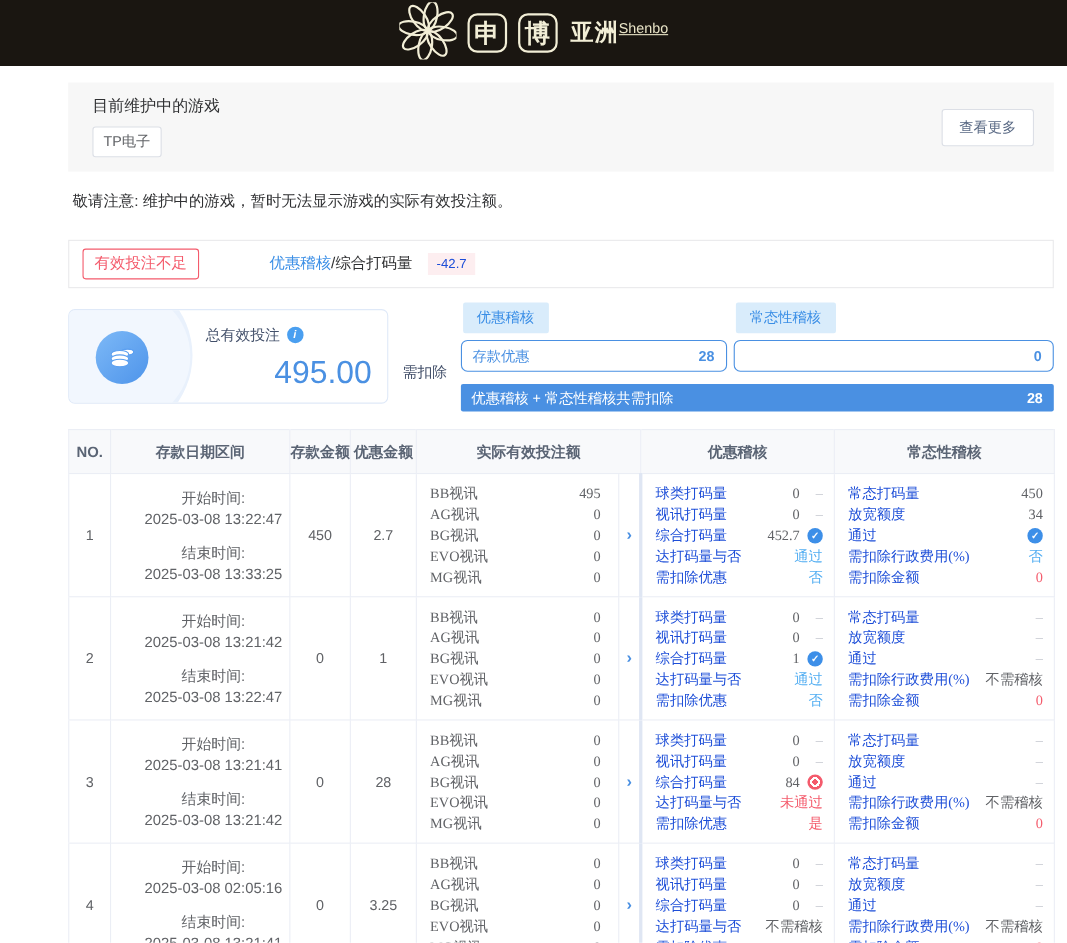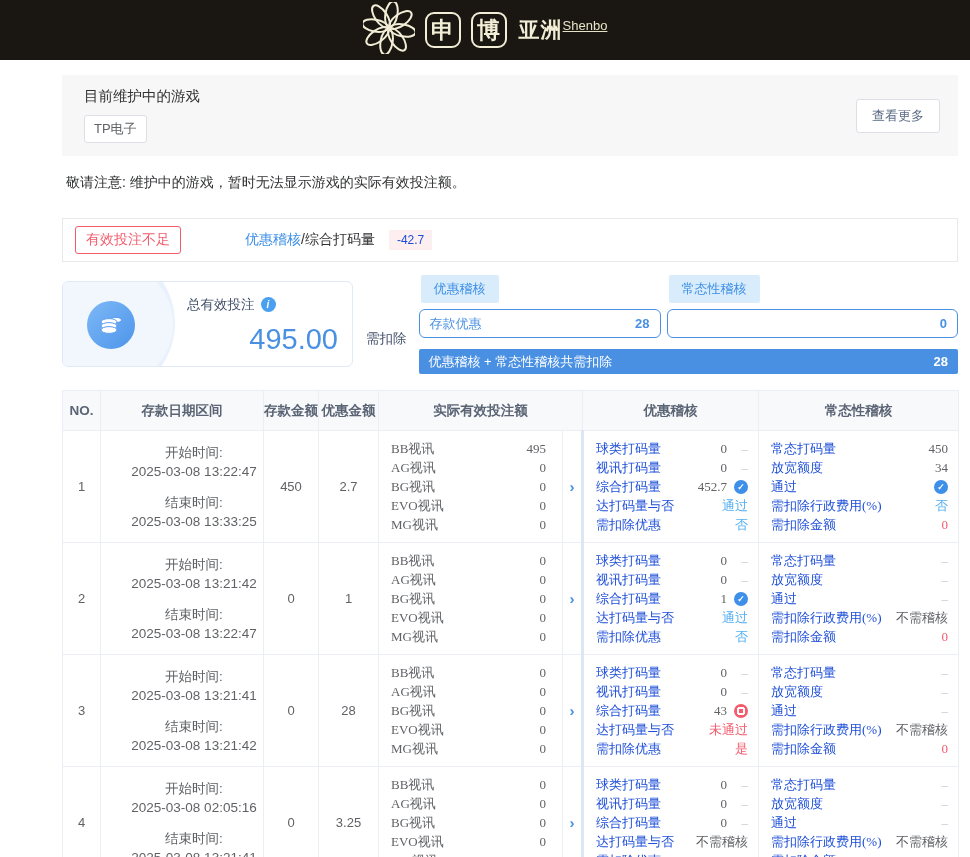--- a/index.html
+++ b/index.html
@@ -452,21 +452,21 @@
               </div>
               <div class="line">
                 <span class="a-label">视讯打码量</span>
                 <span class="a-value vs-normal">0</span>
                 <span class="slot">
                   <span class="ic-dash">–</span>
                 </span>
               </div>
               <div class="line">
                 <span class="a-label">综合打码量</span>
-                <span class="a-value vs-normal">43</span>
+                <span class="a-value vs-normal">84</span>
                 <span class="slot">
                   <span class="ic-error"></span>
                 </span>
               </div>
               <div class="line">
                 <span class="a-label">达打码量与否</span>
                 <span class="a-value vs-red">未通过</span>
               </div>
               <div class="line">
                 <span class="a-label">需扣除优惠</span>

